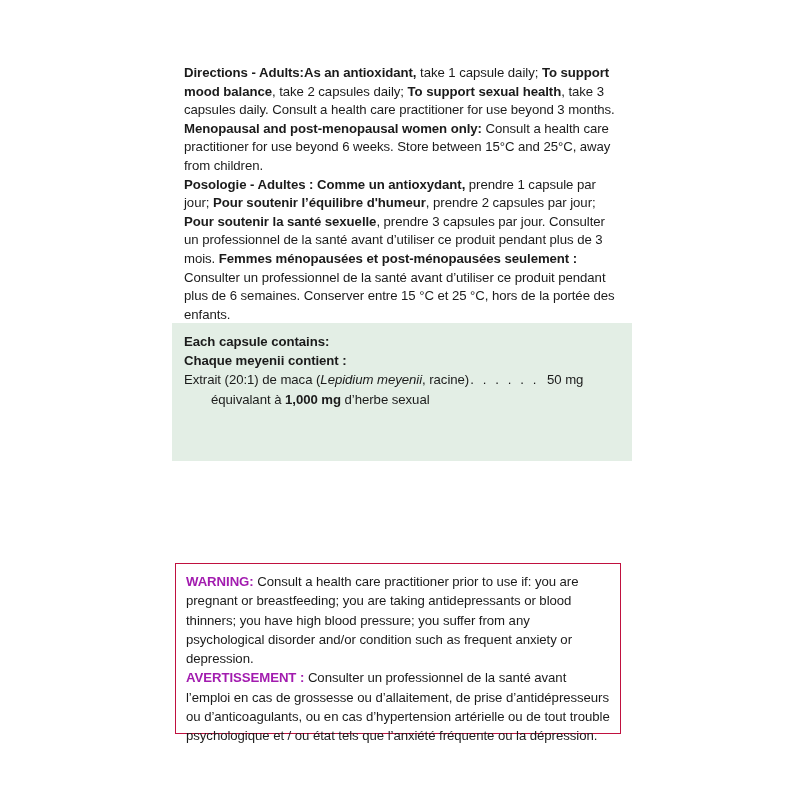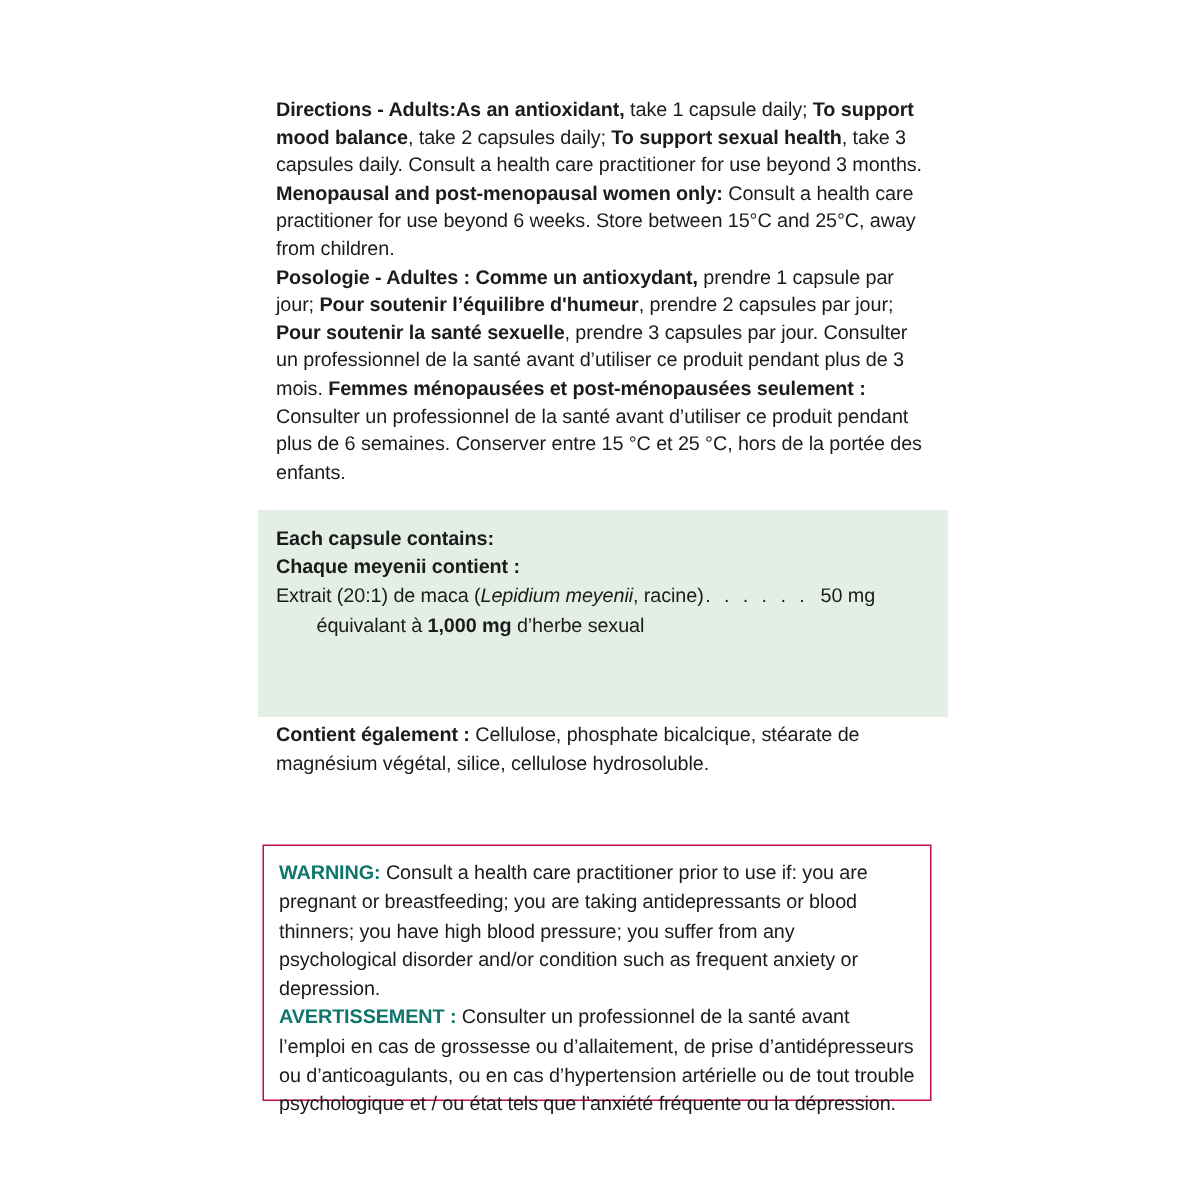--- a/index.html
+++ b/index.html
@@ -46,21 +46,21 @@
     width: 434px;
   }
   #directions-block .para + .para {
     margin-top: 0px;
   }
 
   
   #ingredients-panel {
     position: absolute;
     left: 172px;
-    top: 340px;
+    top: 323px;
     width: 460px;
     height: 138px;
     background: #e3eee5;
     box-sizing: border-box;
     padding: 9px 10px 8px 12px;
   }
   #ingredients-panel .para {
     line-height: 19.2px;
   }
   .ing-row {
@@ -101,21 +101,21 @@
     box-sizing: border-box;
     border: 1.6px solid #c0113f;
     background: #ffffff;
     padding: 8px 9px 8px 10px;
   }
   #warning-box .para {
     line-height: 19.3px;
   }
   .warn-head {
     font-weight: bold;
-    color: #0f766e;
+    color: #a21caf;
   }
 </style>
 </head>
 <body>
 
 <div class="label-sheet">
 
   <div id="directions-block">
 
     <div class="para"><b>Directions - Adults:</b><b>As an antioxidant,</b><span> take 1 capsule daily; </span><b>To support mood balance</b><span>, take 2 capsules daily; </span><b>To support sexual health</b><span>, take 3 capsules daily. Consult a health care practitioner for use beyond 3 months. </span><b>Menopausal and post-menopausal women only:</b><span> Consult a health care practitioner for use beyond 6 weeks. Store between 15°C and 25°C, away from children.</span></div>
@@ -134,21 +134,20 @@
       <b>Chaque meyenii contient :</b>
       <span class="ing-row"><span>Extrait (20:1) de maca (</span><i>Lepidium meyenii</i><span>, racine)</span><span class="leader-fr">. . . . . .</span><span class="amount">50 mg</span></span>
       <span class="indent"><span>équivalant à </span><b>1,000 mg</b><span> d’herbe sexual</span></span>
     </div>
 
   </div>
 
   <div id="also-contains-block">
 
 
-    <div class="para"><b>Contient également :</b><span> Cellulose, phosphate bicalcique, stéarate de magnésium végétal, silice, cellulose hydrosoluble.</span></div>
 
   </div>
 
   <div id="warning-box">
 
     <div class="para"><span class="warn-head">WARNING:</span><span> Consult a health care practitioner prior to use if: you are pregnant or breastfeeding; you are taking antidepressants or blood thinners; you have high blood pressure; you suffer from any psychological disorder and/or condition such as frequent anxiety or depression.</span></div>
 
     <div class="para"><span class="warn-head">AVERTISSEMENT :</span><span> Consulter un professionnel de la santé avant l’emploi en cas de grossesse ou d’allaitement, de prise d’antidépresseurs ou d’anticoagulants, ou en cas d’hypertension artérielle ou de tout trouble psychologique et / ou état tels que l’anxiété fréquente ou la dépression.</span></div>
 
   </div>

